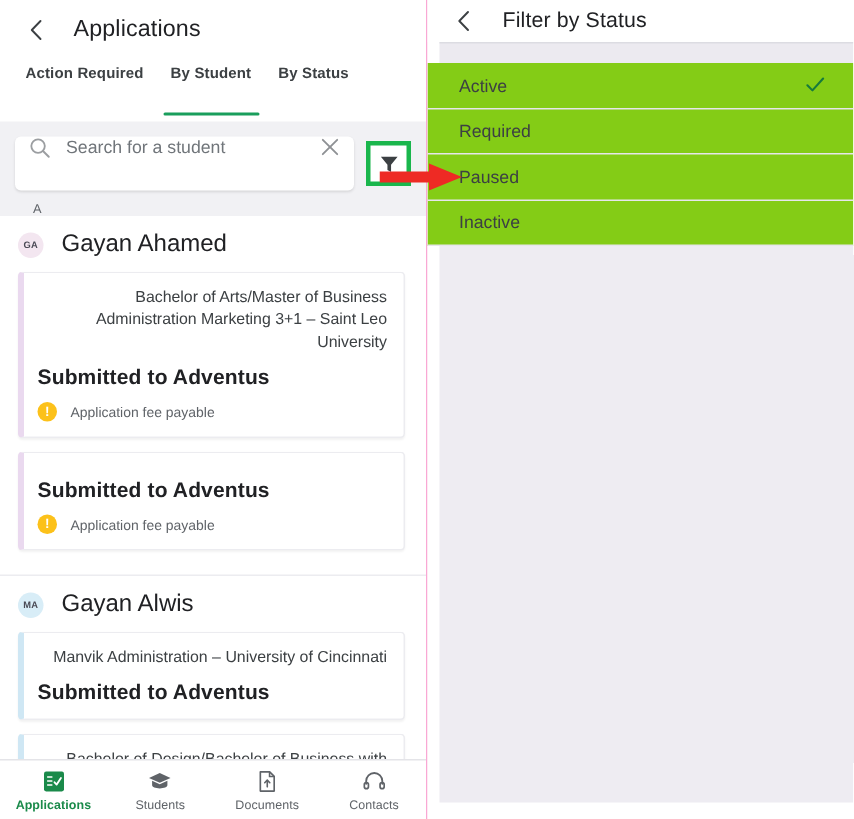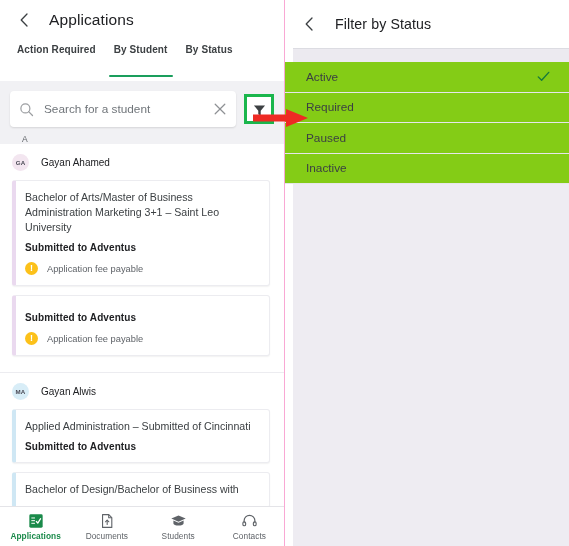--- a/index.html
+++ b/index.html
@@ -70,21 +70,21 @@
     background: #f1f1f4;
     padding: 10px 10px 0 10px;
     height: 63px;
   }
   .search-row { display: flex; align-items: center; gap: 8px; }
   .search-box {
     flex: 1;
     height: 36px;
     background: #ffffff;
     border-radius: 4px;
-    display: flex; align-items: center;
+    display: flex; align-items: flex-start;
     padding: 0 9px;
     box-shadow: 0 1px 2px rgba(0,0,0,.12);
   }
   .search-icon { width: 15px; height: 15px; flex: 0 0 auto; opacity: .62; }
   .search-input {
     flex: 1;
     border: none; outline: none;
     font-family: "Liberation Sans", sans-serif;
     font-size: 11.8px;
     color: #3c4043;
@@ -126,40 +126,41 @@
     width: 17px; height: 17px;
     border-radius: 50%;
     display: flex; align-items: center; justify-content: center;
     font-size: 6.2px; font-weight: bold;
     color: #4a4a55;
     letter-spacing: .2px;
     flex: 0 0 auto;
   }
   .student-name {
     margin-left: 12px;
-    font-size: 10px;
+    font-size: 16px;
     color: #202124;
   }
   .app-card {
     margin: 0 14px 9px 12px;
     background: #ffffff;
     border: 1px solid #ececf0;
     border-left-width: 4px;
     border-left-style: solid;
     border-radius: 3px;
     padding: 9px 11px 10px 9px;
     box-shadow: 0 1px 1.5px rgba(0,0,0,.055);
   }
   .card-title {
     font-size: 10.6px;
     color: #3c4043;
     line-height: 1.42;
+    text-align: right;
   }
   .card-status {
-    font-size: 10px;
+    font-size: 14px;
     font-weight: bold;
     color: #202124;
     margin-top: 7px;
     letter-spacing: .1px;
   }
   .card-flag {
     display: flex; align-items: center;
     margin-top: 9px;
   }
   .warn-dot {
@@ -210,21 +211,21 @@
   }
 
   
   .right-panel {
     position: relative;
     width: 284px; height: 546px;
     background: #ffffff;
     overflow: hidden;
   }
   .rp-header {
-    height: 48px;
+    height: 28px;
     display: flex; align-items: center;
     padding: 0 14px;
     background: #fff;
   }
   .rp-title {
     margin-left: 16px;
     font-size: 14.2px;
     color: #202124;
     letter-spacing: .1px;
   }
@@ -347,21 +348,21 @@
 
       <div class="divider-row"></div>
 
       <div class="student-block">
         <div class="student-head">
           <div class="avatar" style="background:#d8edf7">MA</div>
           <div class="student-name">Gayan Alwis</div>
         </div>
 
         <div class="app-card" style="border-left-color:#cfe7f4">
-          <div class="card-title">Applied Administration – Submitted of Cincinnati</div>
+          <div class="card-title">Manvik Administration – University of Cincinnati</div>
           <div class="card-status">Submitted to Adventus</div>
         </div>
 
         <div class="app-card" style="border-left-color:#cfe7f4">
           <div class="card-title">Bachelor of Design/Bachelor of Business with</div>
         </div>
       </div>
 
     </div>
 
@@ -375,38 +376,38 @@
             <line x1="4.2" y1="8.6" x2="7.4" y2="8.6" stroke="#fff" stroke-width="1.1" stroke-linecap="round"></line>
             <line x1="4.2" y1="11.6" x2="7.4" y2="11.6" stroke="#fff" stroke-width="1.1" stroke-linecap="round"></line>
             <path d="M9.4 9.6 L11 11.3 L14.2 6.4" fill="none" stroke="#fff" stroke-width="1.4" stroke-linecap="round" stroke-linejoin="round"></path>
           </svg>
         </span>
         <span class="nav-label">Applications</span>
       </div>
 
       <div class="nav-item">
         <span class="nav-glyph">
+          <svg width="17" height="17" viewBox="0 0 18 18" aria-hidden="true">
+            <path d="M9 3.6 L16.6 7 L9 10.4 L1.4 7 Z" fill="#5f6368"></path>
+            <path d="M3.6 9 V12.2 C3.6 13.4 6 14.4 9 14.4 C12 14.4 14.4 13.4 14.4 12.2 V9 L9 11.4 Z" fill="#5f6368"></path>
+          </svg>
+        </span>
+        <span class="nav-label">Students</span>
+      </div>
+
+      <div class="nav-item">
+        <span class="nav-glyph">
           <svg width="16" height="16" viewBox="0 0 18 18" aria-hidden="true">
             <path d="M4 1.8 H11 L14.4 5.2 V16.2 H4 Z" fill="none" stroke="#5f6368" stroke-width="1.25" stroke-linejoin="round"></path>
             <path d="M10.9 1.9 V5.3 H14.3" fill="none" stroke="#5f6368" stroke-width="1.15"></path>
             <line x1="9.2" y1="13" x2="9.2" y2="8.2" stroke="#5f6368" stroke-width="1.2" stroke-linecap="round"></line>
             <path d="M7.3 9.9 L9.2 8 L11.1 9.9" fill="none" stroke="#5f6368" stroke-width="1.2" stroke-linecap="round" stroke-linejoin="round"></path>
           </svg>
         </span>
         <span class="nav-label">Documents</span>
-      </div>
-
-      <div class="nav-item">
-        <span class="nav-glyph">
-          <svg width="17" height="17" viewBox="0 0 18 18" aria-hidden="true">
-            <path d="M9 3.6 L16.6 7 L9 10.4 L1.4 7 Z" fill="#5f6368"></path>
-            <path d="M3.6 9 V12.2 C3.6 13.4 6 14.4 9 14.4 C12 14.4 14.4 13.4 14.4 12.2 V9 L9 11.4 Z" fill="#5f6368"></path>
-          </svg>
-        </span>
-        <span class="nav-label">Students</span>
       </div>
 
 
       <div class="nav-item">
         <span class="nav-glyph">
           <svg width="17" height="17" viewBox="0 0 18 18" aria-hidden="true">
             <path d="M3.3 11.2 V9.2 A5.7 5.7 0 0 1 14.7 9.2 V11.2" fill="none" stroke="#5f6368" stroke-width="1.3" stroke-linecap="round"></path>
             <rect x="2" y="10.3" width="2.9" height="4.3" rx="1.4" fill="none" stroke="#5f6368" stroke-width="1.2"></rect>
             <rect x="13.1" y="10.3" width="2.9" height="4.3" rx="1.4" fill="none" stroke="#5f6368" stroke-width="1.2"></rect>
           </svg>

